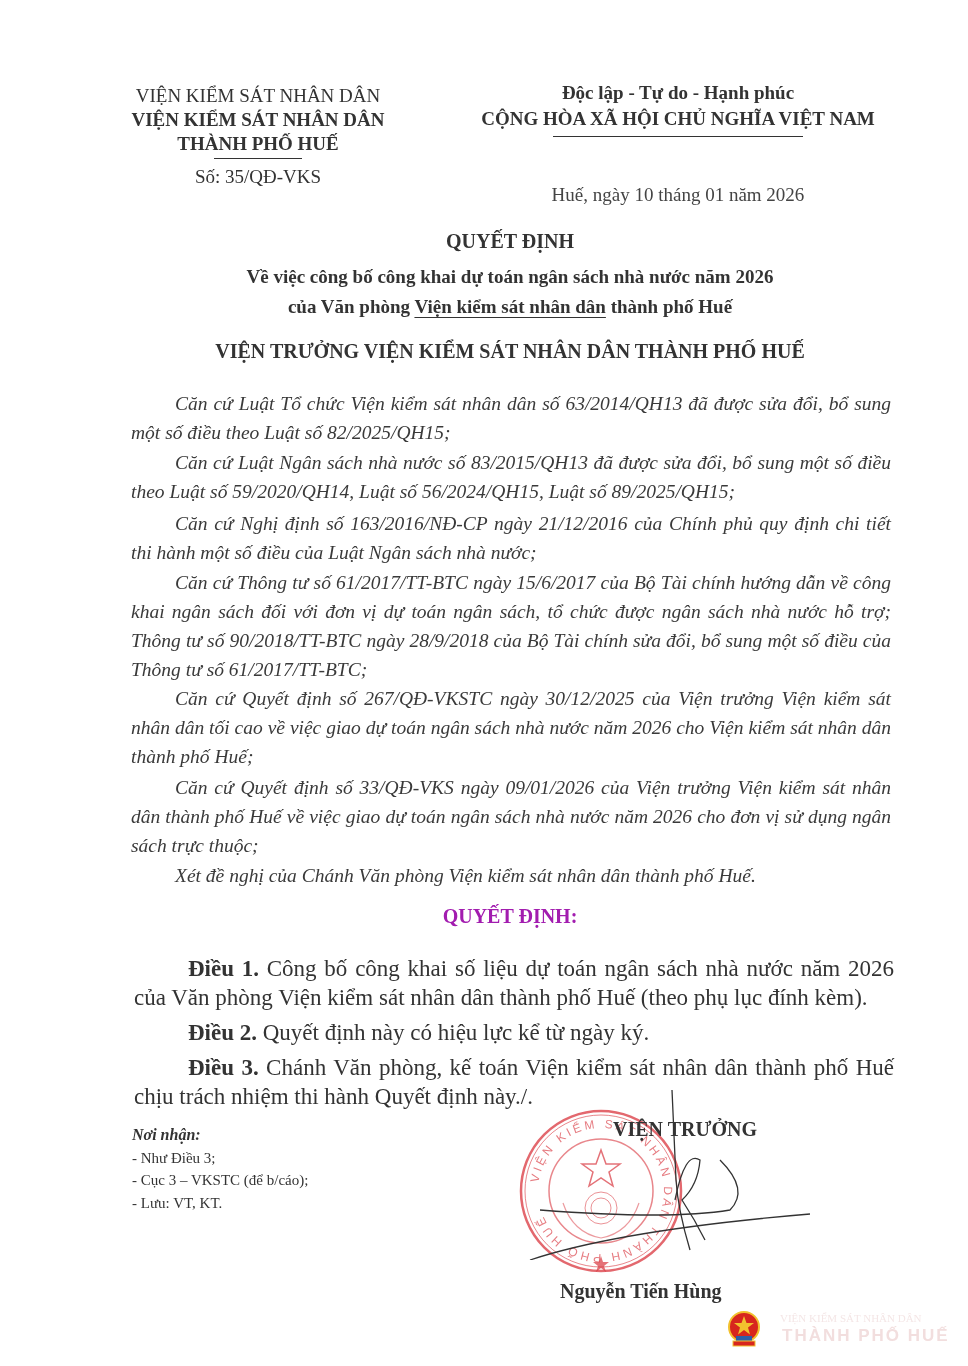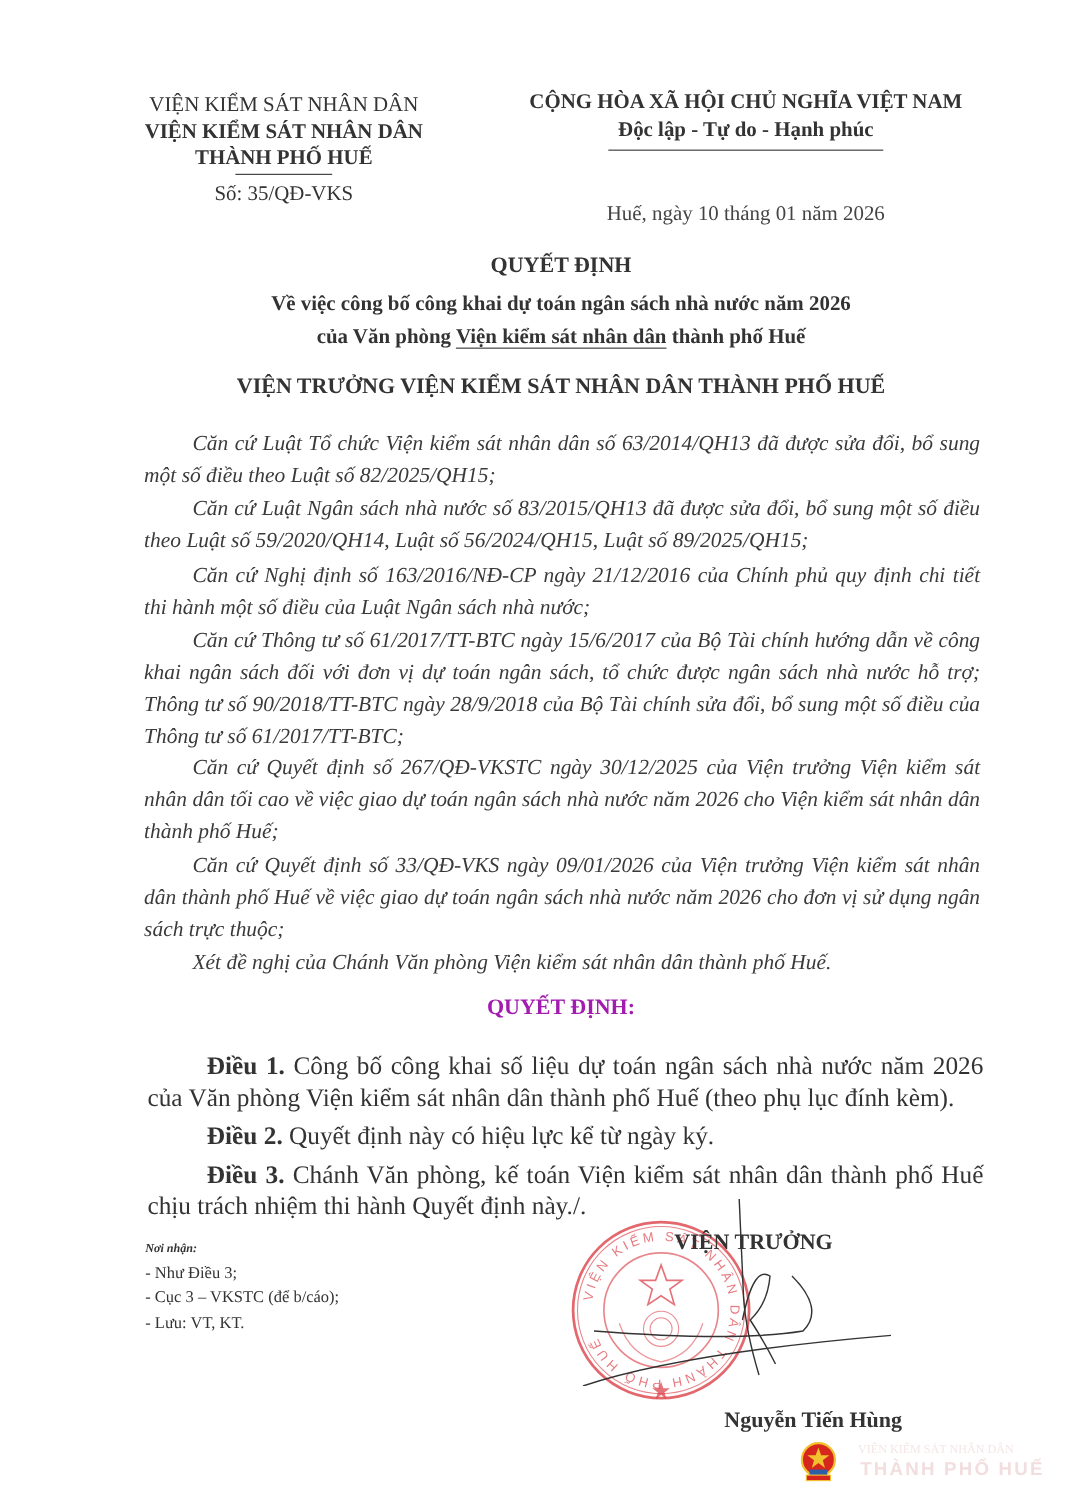--- a/index.html
+++ b/index.html
@@ -25,44 +25,44 @@
 
   .para { position: absolute; left: 131px; width: 760px; font-style: italic; font-size: 19.5px;
           line-height: 29px; text-align: justify; color: #3a3a3a; text-indent: 44px; }
 
   #decide { left: 120px; top: 905px; width: 780px; font-size: 20px; font-weight: bold; color: #a21caf; text-align: center; }
   .article { position: absolute; left: 134px; width: 760px; font-size: 23px; line-height: 29px;
              text-align: justify; color: #333; text-indent: 54px; }
   .article .lbl { font-weight: bold; }
 
   #recipients { left: 132px; top: 1124px; width: 360px; font-size: 15px; line-height: 22.5px; color: #333; }
-  #recipients .head { font-style: italic; font-weight: bold; font-size: 11px; }
+  #recipients .head { font-style: italic; font-weight: bold; font-size: 16px; }
 
   #signer-title { left: 570px; top: 1118px; width: 230px; font-size: 20px; font-weight: bold; color: #333; text-align: center; }
-  #signer-name { left: 560px; top: 1280px; width: 260px; font-size: 20px; font-weight: bold; color: #333; text-align: right; }
+  #signer-name { left: 560px; top: 1280px; width: 260px; font-size: 20px; font-weight: bold; color: #333; text-align: left; }
 
   #seal { left: 518px; top: 1108px; width: 166px; height: 166px; }
   #signature { left: 520px; top: 1090px; width: 300px; height: 170px; }
   #wm-text1 { left: 780px; top: 1312px; font-size: 11px; color: #f4e6e6; font-family: "Liberation Serif", serif; white-space: nowrap; }
   #wm-text2 { left: 782px; top: 1326px; font-size: 17px; font-weight: bold; letter-spacing: 2px; color: #f2dede; font-family: "Liberation Sans", sans-serif; white-space: nowrap; }
 </style>
 </head>
 <body>
 
 <div id="hdr-left" class="abs">
   <div>VIỆN KIỂM SÁT NHÂN DÂN</div>
   <div class="b">VIỆN KIỂM SÁT NHÂN DÂN</div>
   <div class="b">THÀNH PHỐ HUẾ</div>
   <div class="rule"></div>
   <div>Số: 35/QĐ-VKS</div>
 </div>
 
 <div id="hdr-right" class="abs">
+  <div class="b">Độc lập - Tự do - Hạnh phúc</div>
   <div class="b">CỘNG HÒA XÃ HỘI CHỦ NGHĨA VIỆT NAM</div>
-  <div class="b">Độc lập - Tự do - Hạnh phúc</div>
   <div class="rule"></div>
 </div>
 <div id="date" class="abs">Huế, ngày 10 tháng 01 năm 2026</div>
 
 <div id="title" class="abs center">QUYẾT ĐỊNH</div>
 <div id="subtitle" class="abs center">
   <div>Về việc công bố công khai dự toán ngân sách nhà nước năm 2026</div>
   <div><span>của Văn phòng </span><span class="u">Viện kiểm sát nhân dân</span><span> thành phố Huế</span></div>
 </div>
 <div id="authority" class="abs center">VIỆN TRƯỞNG VIỆN KIỂM SÁT NHÂN DÂN THÀNH PHỐ HUẾ</div>

